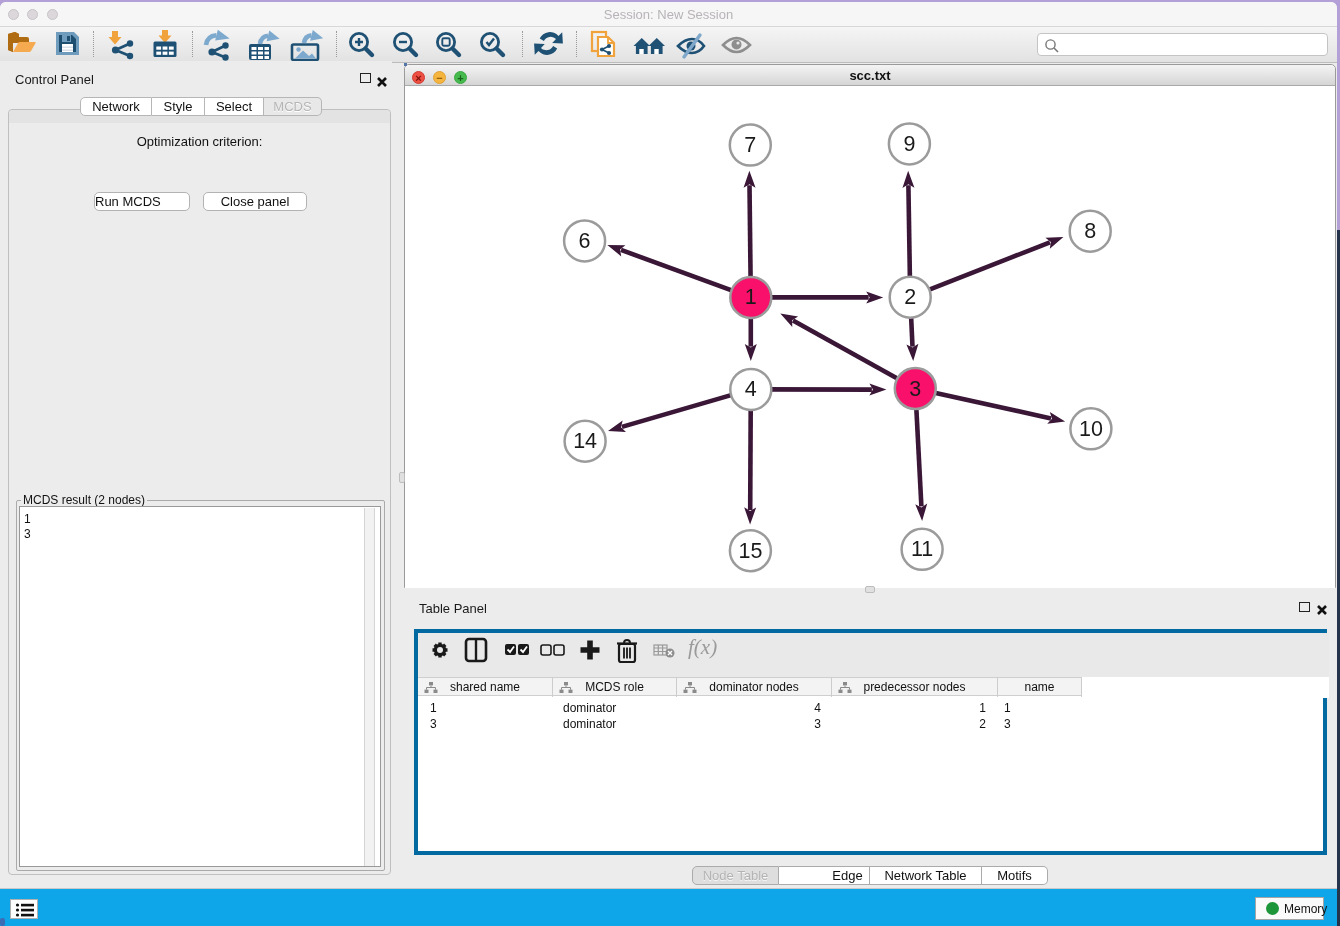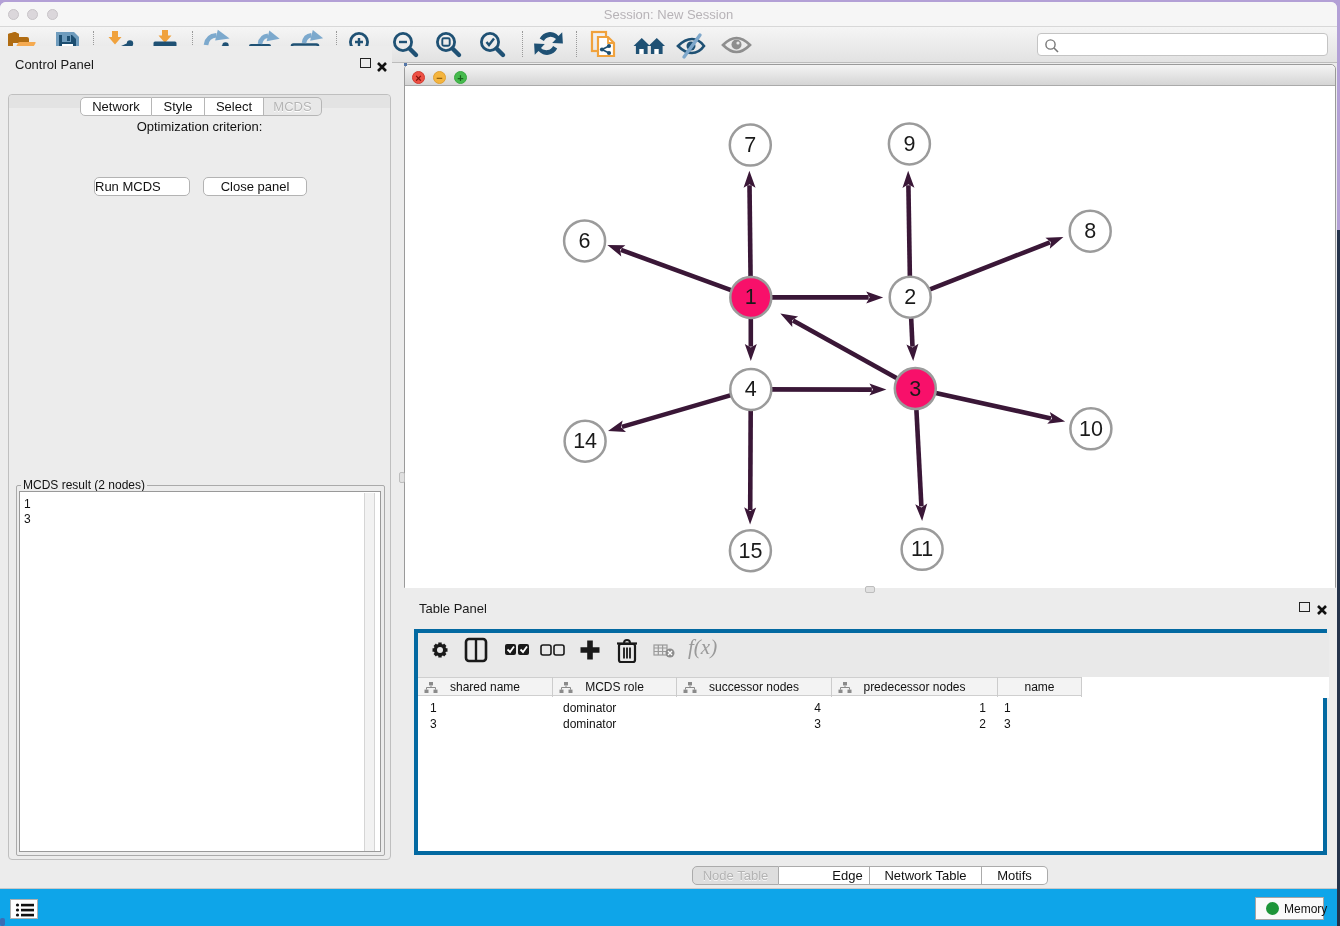--- a/index.html
+++ b/index.html
@@ -11,21 +11,21 @@
 
 #titlebar { position:absolute; left:0; top:2px; width:1337px; height:25px; background:#f6f6f6; border-radius:6px 6px 0 0; border-bottom:1px solid #d8d8d8; }
 .tl { position:absolute; top:7px; width:11px; height:11px; border-radius:50%; background:#dbd7db; border:1px solid #c8c4c8; }
 #wintitle { position:absolute; top:5px; left:0; width:100%; text-align:center; font-size:13px; color:#b7b3b7; }
 
 #toolbar { position:absolute; left:0; top:27px; width:1337px; height:36px; background:linear-gradient(#f5f5f5,#e2e2e2); border-bottom:1px solid #bcbcbc; }
 .sep { position:absolute; top:4px; height:26px; width:0; border-left:1px dotted #999; }
 .ticon { position:absolute; top:3px; }
 #searchbox { position:absolute; left:1037px; top:6px; width:291px; height:23px; background:#fff; border:1px solid #c4c4c4; border-radius:4px; }
 
-#cpanel { position:absolute; left:0; top:46px; width:392px; height:827px; background:#ececec; }
+#cpanel { position:absolute; left:0; top:61px; width:392px; height:827px; background:#ececec; }
 #cp-title { position:absolute; left:15px; top:11px; font-size:13px; color:#1a1a1a; }
 #cp-pane { position:absolute; left:8px; top:48px; width:383px; height:766px; background:#ececec; border:1px solid #bfbfbf; border-radius:4px; }
 #cp-pane-band { position:absolute; left:0px; top:0px; width:381px; height:13px; background:#e3e3e3; border-radius:4px 4px 0 0; }
 .tab { position:absolute; top:97px; height:20px; background:#fff; border:1px solid #b6b6b6; font-size:13px; color:#111; text-align:center; line-height:18px; }
 
 #netwin { position:absolute; left:404px; top:64px; width:932px; height:524px; border:1px solid #9a9a9a; border-radius:5px 5px 0 0; background:#fff; }
 #nettitle { position:absolute; left:0; top:0; width:100%; height:21px; background:linear-gradient(#f4f4f4,#d5d5d5); border-bottom:1px solid #aaa; border-radius:5px 5px 0 0; }
 #nettitle .t { position:absolute; width:100%; text-align:center; top:3px; font-size:13px; font-weight:700; color:#111; }
 .mtl { position:absolute; top:6px; width:13px; height:13px; border-radius:50%; font-size:11px; font-weight:700; text-align:center; line-height:13px; }
 #netcanvas { position:absolute; left:0; top:22px; width:930px; height:501px; background:#fff; }
@@ -221,20 +221,21 @@
 <div class="tab" style="left:80px;width:72px;height:19px;border-radius:5px 0 0 5px;">Network</div>
 <div class="tab" style="left:152px;width:53px;height:19px;border-left:none;">Style</div>
 <div class="tab" style="left:205px;width:59px;height:19px;border-left:none;">Select</div>
 <div class="tab" style="left:264px;width:58px;height:19px;border-left:none;border-radius:0 5px 5px 0;background:#e8e8e8;color:#b5b5b5;text-shadow:0 1px 0 #fff;">MCDS</div>
 
 <div id="netwin">
   <div id="nettitle">
     <div class="mtl" style="left:7px;background:#ee4f43;border:1px solid #ce3d33;color:#7c100a;">×</div>
     <div class="mtl" style="left:28px;background:#f5b53e;border:1px solid #dfa135;color:#92600d;">−</div>
     <div class="mtl" style="left:49px;background:#46ba4d;border:1px solid #3aa943;color:#17641c;">+</div>
+    <div class="t">scc.txt</div>
   </div>
   <div id="netcanvas">
     <svg width="930" height="501" viewBox="0 0 930 501">
       <g stroke="#3a1737" stroke-width="4.6" fill="none" id="edges">
           <line x1="345.8" y1="210.4" x2="344.5" y2="98.3"></line>
           <line x1="345.8" y1="210.4" x2="216.0" y2="162.9"></line>
           <line x1="345.8" y1="210.4" x2="463.7" y2="210.4"></line>
           <line x1="345.8" y1="210.4" x2="345.8" y2="259.6"></line>
           <line x1="505.2" y1="210.2" x2="503.4" y2="98.3"></line>
           <line x1="505.2" y1="210.2" x2="644.9" y2="155.3"></line>
@@ -367,21 +368,21 @@
         </div>
       <div class="thcol" style="left:259px;width:155px;">
           <span class="hicon"><svg width="14" height="13" viewBox="0 0 14 13">
               <g fill="#8a8a8a">
                 <rect x="5" y="1" width="4" height="3.4"></rect>
                 <rect x="0.5" y="8.6" width="4" height="3.4"></rect>
                 <rect x="9.5" y="8.6" width="4" height="3.4"></rect>
               </g>
               <path d="M7 4.5 L7 6.5 M2.5 8.6 L2.5 6.5 L11.5 6.5 L11.5 8.6" stroke="#8a8a8a" stroke-width="1" fill="none"></path>
             </svg></span>
-          <span class="thlbl">successor nodes</span>
+          <span class="thlbl">dominator nodes</span>
         </div>
       <div class="thcol" style="left:414px;width:166px;">
           <span class="hicon"><svg width="14" height="13" viewBox="0 0 14 13">
               <g fill="#8a8a8a">
                 <rect x="5" y="1" width="4" height="3.4"></rect>
                 <rect x="0.5" y="8.6" width="4" height="3.4"></rect>
                 <rect x="9.5" y="8.6" width="4" height="3.4"></rect>
               </g>
               <path d="M7 4.5 L7 6.5 M2.5 8.6 L2.5 6.5 L11.5 6.5 L11.5 8.6" stroke="#8a8a8a" stroke-width="1" fill="none"></path>
             </svg></span>

